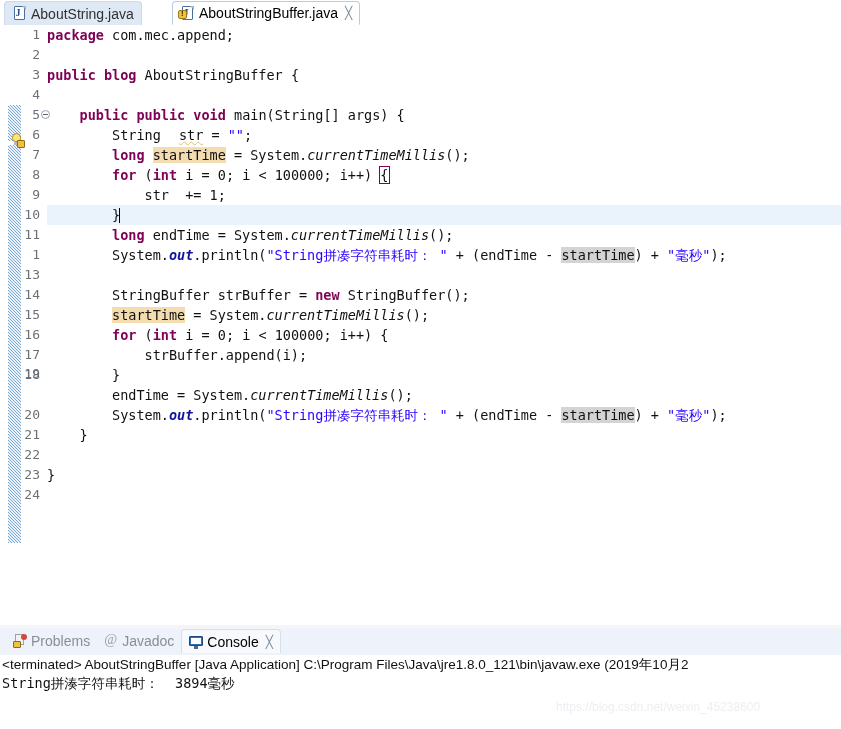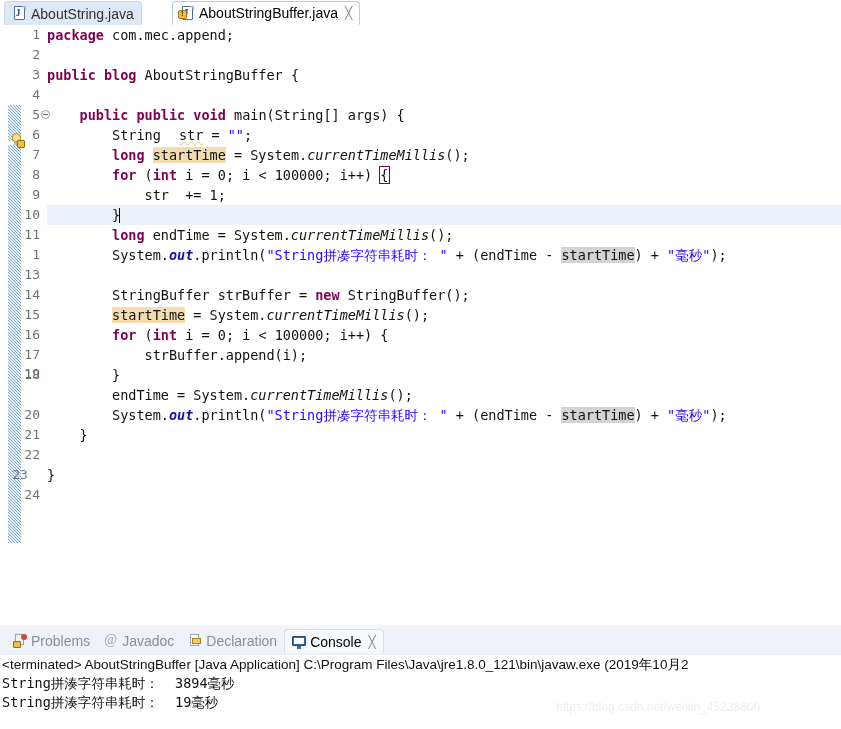--- a/index.html
+++ b/index.html
@@ -394,21 +394,21 @@
       <div class="lineno" style="top:240px;">13</div>
       <div class="lineno" style="top:260px;">14</div>
       <div class="lineno" style="top:280px;">15</div>
       <div class="lineno" style="top:300px;">16</div>
       <div class="lineno" style="top:320px;">17</div>
       <div class="lineno" style="top:340px;">18</div>
       <div class="lineno" style="top:339px;">19</div>
       <div class="lineno" style="top:380px;">20</div>
       <div class="lineno" style="top:400px;">21</div>
       <div class="lineno" style="top:420px;">22</div>
-      <div class="lineno" style="top:440px;text-align:center;">23</div>
+      <div class="lineno" style="top:440px;">23</div>
       <div class="lineno" style="top:460px;">24</div>
       <div class="fold" style="top:85px; left:41px;"></div>
     </div>
 
     <div class="code-area">
 
       <div class="cur-line-hl" style="top:180px;"></div>
 
       <div class="code-line" style="top:0px;"><span class="kw">package</span> <span class="plain">com.mec.append;</span></div>
       <div class="code-line" style="top:20px;"></div>
@@ -450,39 +450,31 @@
         <span class="vtab-label">Problems</span>
       </div>
 
       <div class="vtab">
         <span class="vicon javadoc">
             <span class="at">@</span>
           </span>
         <span class="vtab-label">Javadoc</span>
       </div>
 
-      <div class="vtab">
-        <span class="vicon decl">
-            <span class="d1"></span>
-            <span class="d2"></span>
-          </span>
-        <span class="vtab-label">Declaration</span>
-      </div>
 
       <div class="vtab active">
         <span class="vicon console">
             <span class="screen"></span>
             <span class="stand"></span>
           </span>
         <span class="vtab-label">Console</span>
         <span class="vtab-close">╳</span>
       </div>
     </div>
 
     <div class="console-body">
       <div class="console-head" style="top:0px;">&lt;terminated&gt; AboutStringBuffer [Java Application] C:\Program Files\Java\jre1.8.0_121\bin\javaw.exe (2019年10月2</div>
       <div class="console-line" style="top:19px;">String拼湊字符串耗时：  3894毫秒</div>
-      <div class="console-line" style="top:38px;">String拼湊字符串耗时：  19毫秒</div>
     </div>
   </div>
 
   <div class="watermark">https://blog.csdn.net/weixin_45238600</div>
 </div>
 
 </body></html>

